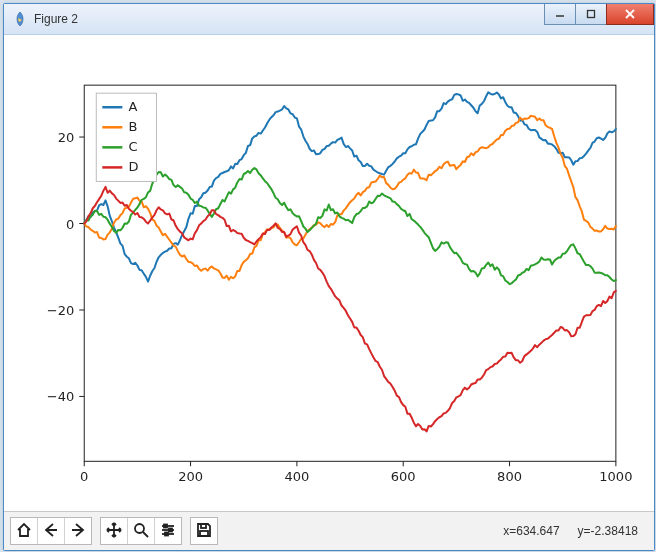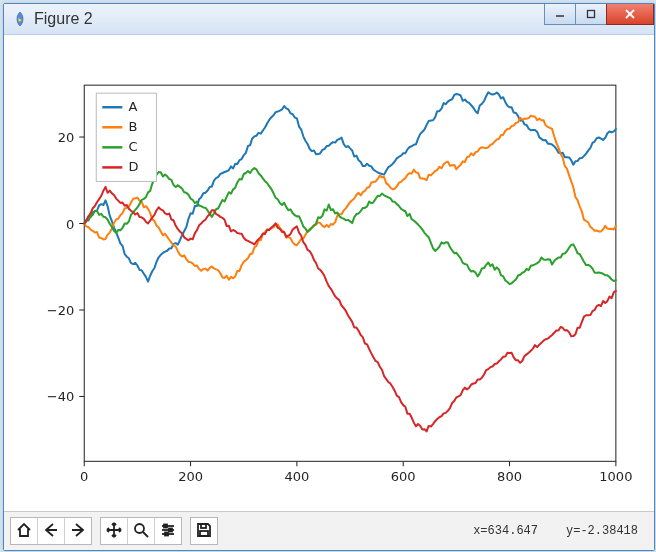--- a/index.html
+++ b/index.html
@@ -35,21 +35,21 @@
     padding-left: 8px;
     position: relative;
     color: #333;
   }
   .titlebar .app-icon {
     width: 16px;
     height: 16px;
     margin-right: 6px;
   }
   .titlebar .title-text {
-    font-size: 16px;
+    font-size: 12px;
   }
   .win-controls {
     position: absolute;
     right: 0;
     top: 0;
     height: 20px;
     display: flex;
   }
   .win-btn {
     width: 30px;
@@ -104,23 +104,22 @@
     border-right: 1px solid #d0d0d0;
     cursor: default;
   }
   .tool-btn:last-child { border-right: none; }
   .tool-btn svg { stroke: #222; fill: none; stroke-width: 1.8; }
   .status {
     margin-left: auto;
     color: #333;
     font-size: 12px;
     display: flex;
-    gap: 28px;
+    gap: 18px;
     padding-right: 10px;
-    font-family: Liberation Mono, monospace;
   }
   
   .tick-label, .legend-label {
     font-family: "DejaVu Sans", Arial, sans-serif;
     font-size: 13px;
     fill: #222;
   }
 </style>
 </head>
 <body>

